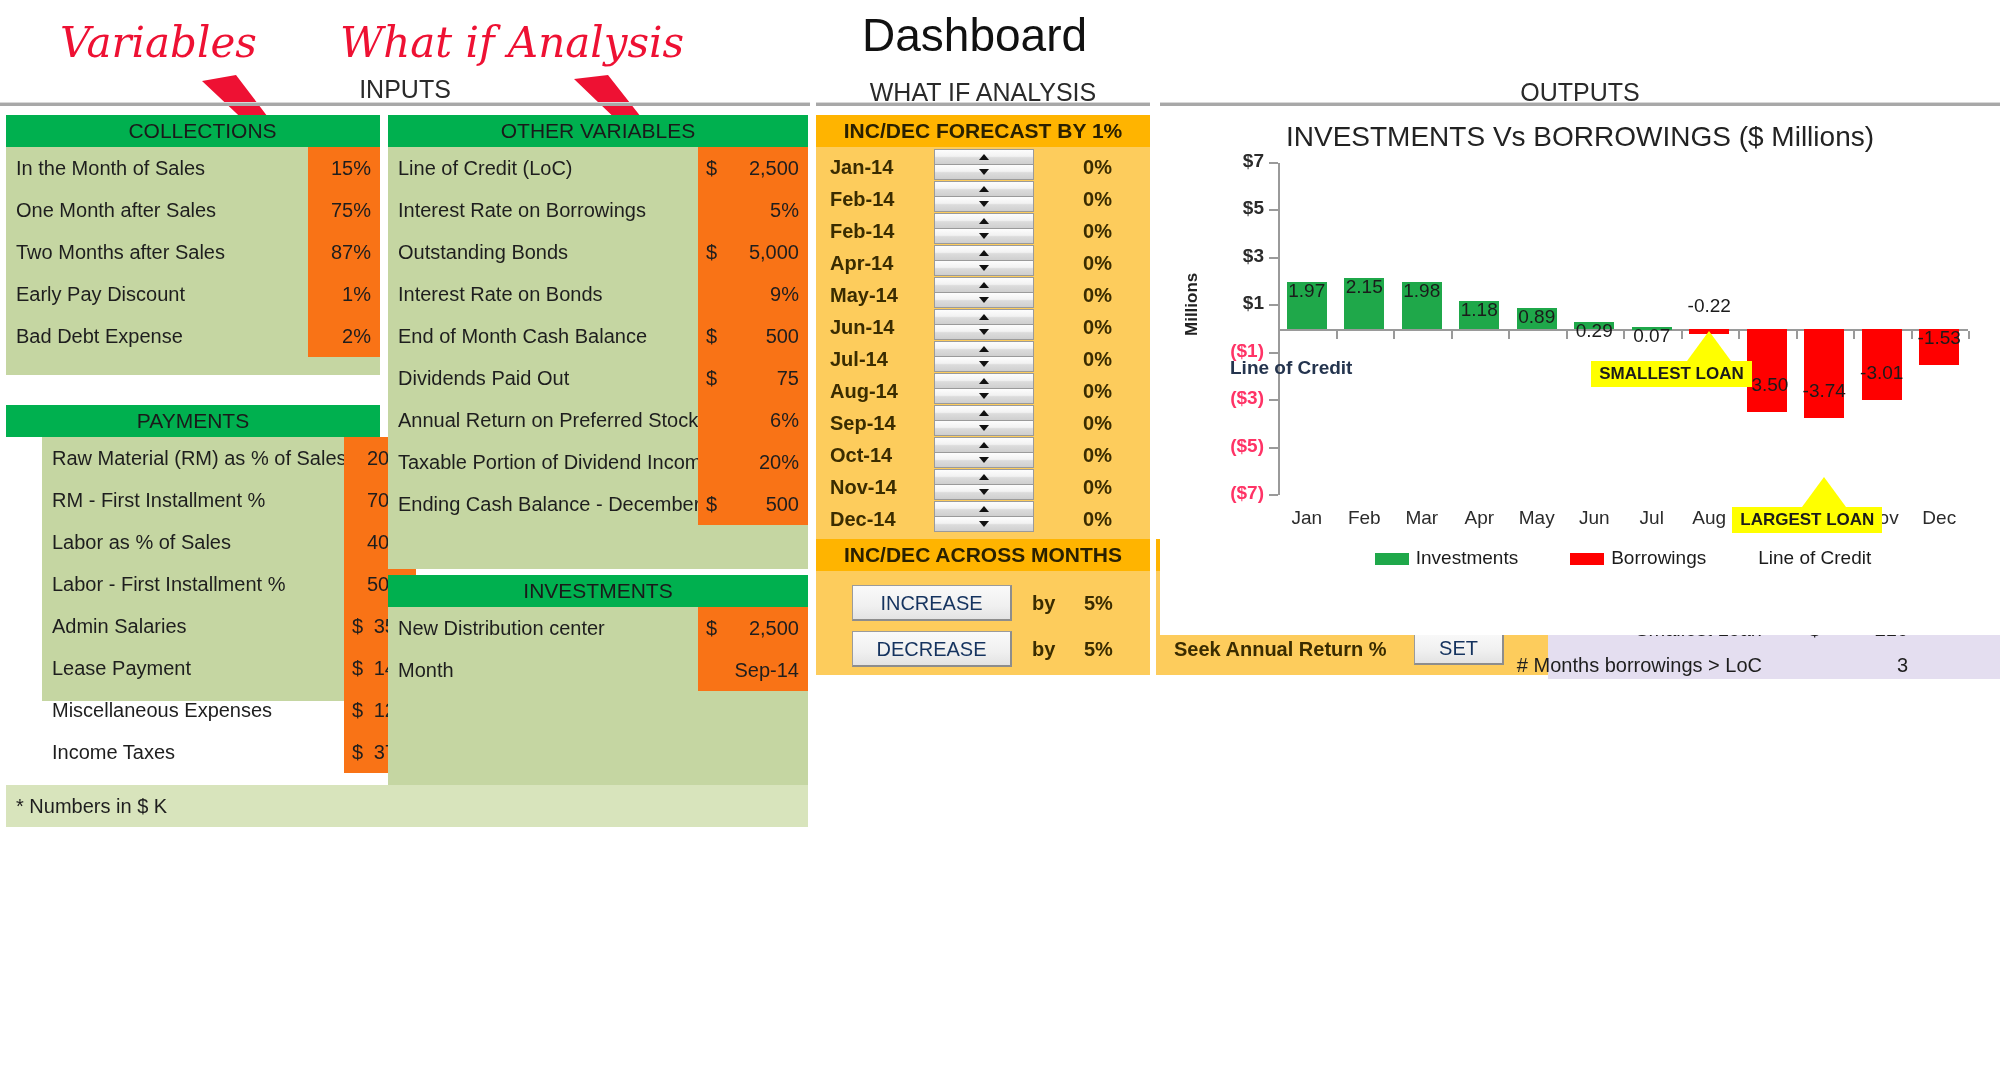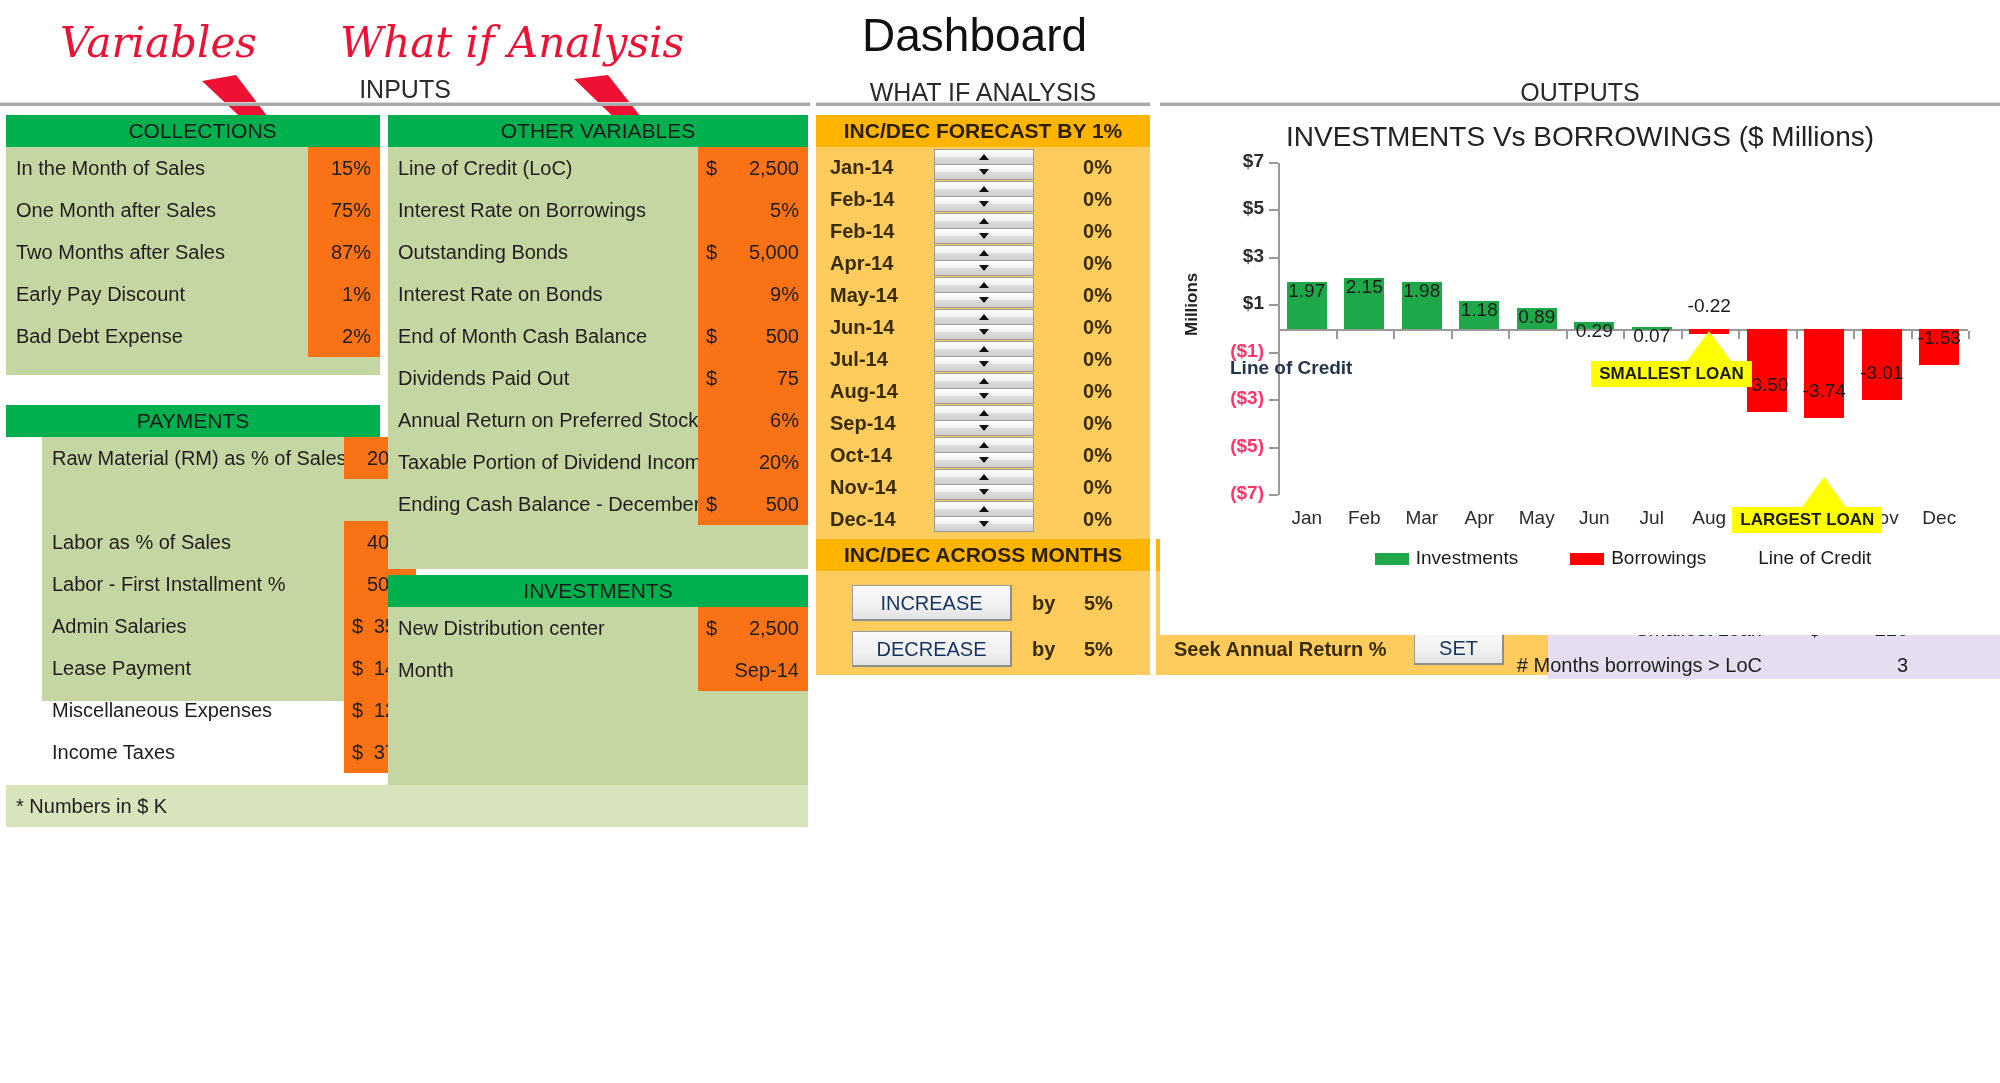--- a/index.html
+++ b/index.html
@@ -240,20 +240,27 @@
         </div>
       </div>
     </div>
     <div class="grn-head" style="position:absolute;left:6px;top:405px;width:374px;">PAYMENTS</div>
     <div class="panel green-panel" style="left:6px;top:437px;width:374px;height:264px;margin-left:36px;">
       <div class="row" style="position:absolute;left:0;top:0px;width:374px;">
         <span class="lbl">Raw Material (RM) as % of Sales</span>
         <div class="ycell" style="right:0;width:72px;">
           <span class="cur"></span>
           <span class="val">20%</span>
+        </div>
+      </div>
+      <div class="row" style="position:absolute;left:0;top:42px;width:374px;">
+        <span class="lbl">RM - First Installment %</span>
+        <div class="ycell" style="right:0;width:72px;">
+          <span class="cur"></span>
+          <span class="val">70%</span>
         </div>
       </div>
       <div class="row" style="position:absolute;left:0;top:84px;width:374px;">
         <span class="lbl">Labor as % of Sales</span>
         <div class="ycell" style="right:0;width:72px;">
           <span class="cur"></span>
           <span class="val">40%</span>
         </div>
       </div>
       <div class="row" style="position:absolute;left:0;top:126px;width:374px;">

